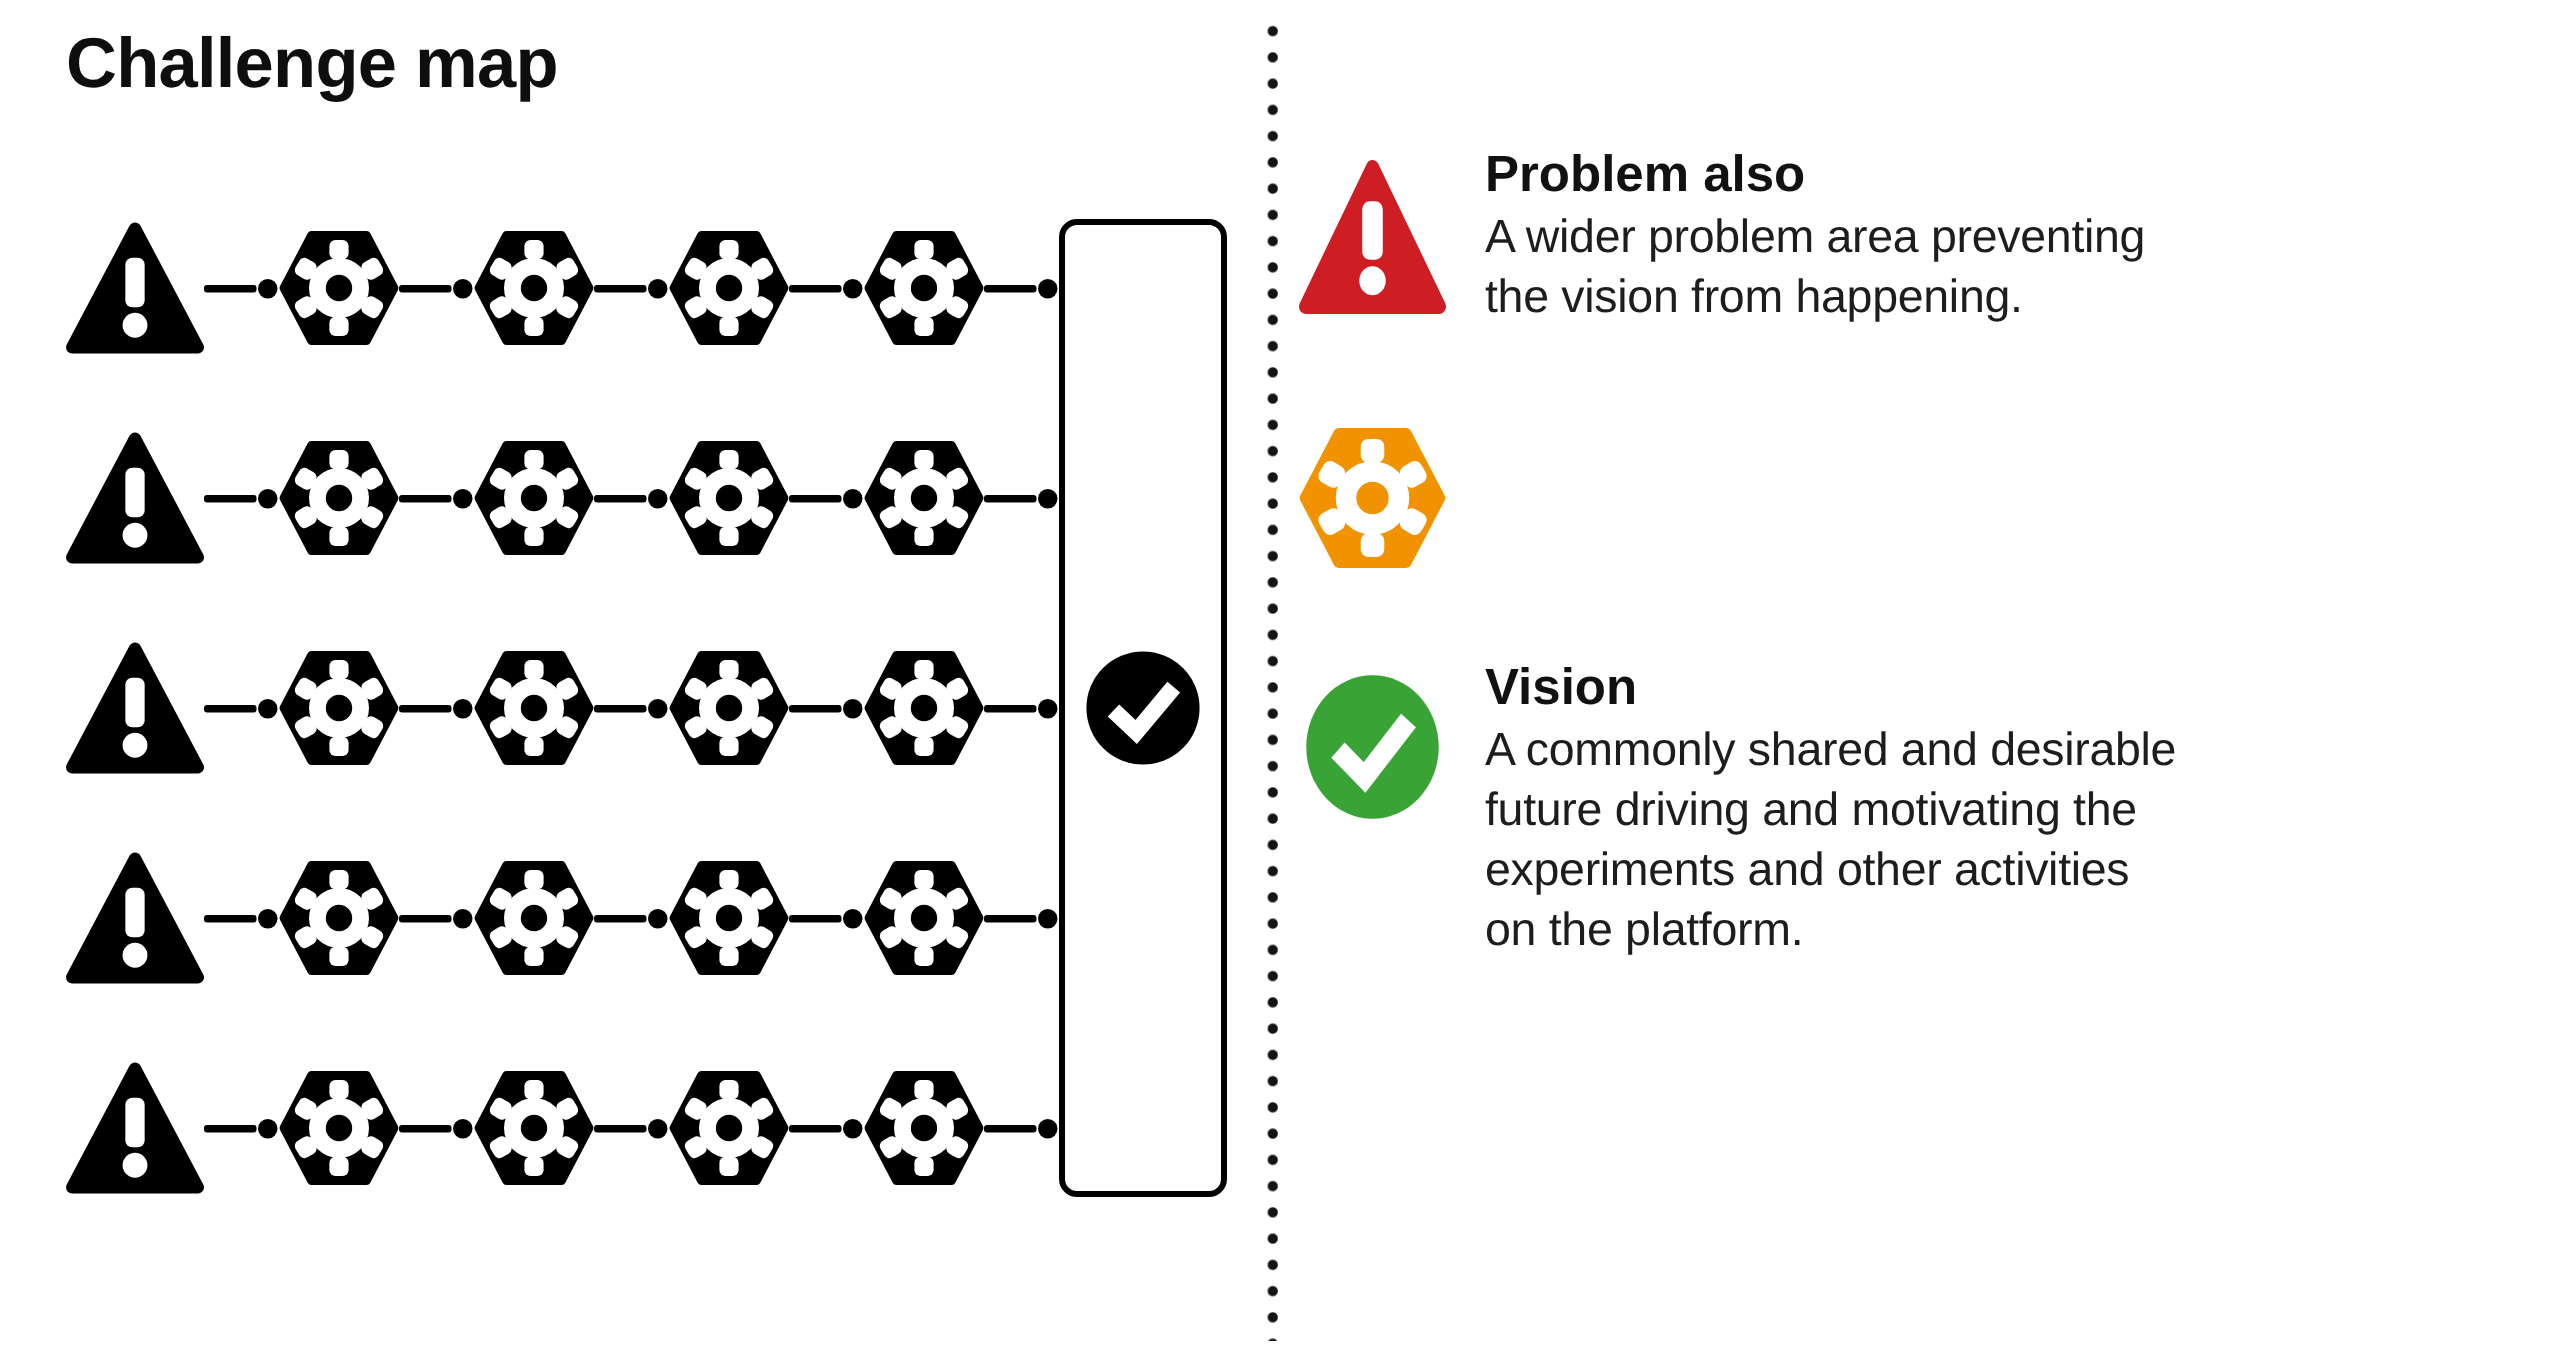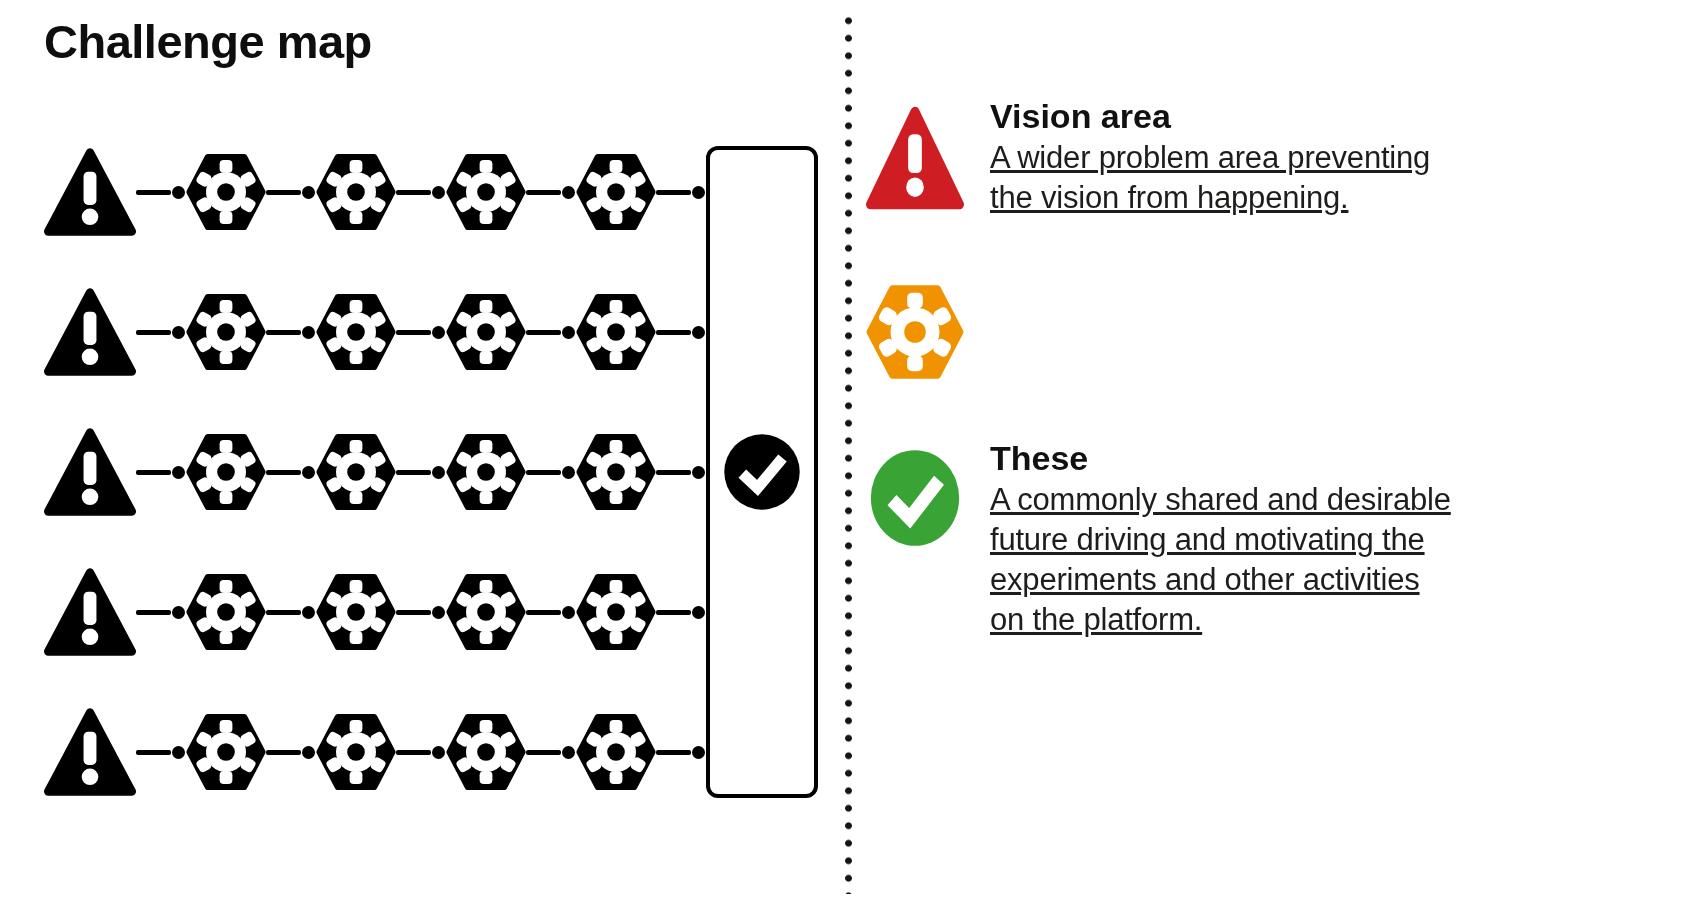--- a/index.html
+++ b/index.html
@@ -32,21 +32,21 @@
     position:absolute;left:845px;top:12px;bottom:6px;width:7px;
     background-image:radial-gradient(circle,#141414 3px,rgba(0,0,0,0) 3.8px);
     background-size:7px 17.5px;background-repeat:repeat-y;background-position:center top;
   }
   
   .legend{position:absolute;left:862px;top:96px;width:740px;display:flex;flex-direction:column;gap:52px;}
   .legend-item{display:flex;align-items:flex-start;}
   .legend-icon-wrap{width:106px;flex:0 0 106px;display:flex;justify-content:center;padding-top:8px;}
   .legend-text{padding-left:22px;}
   .legend-heading{margin:0 0 2px 0;font-size:34px;line-height:40px;font-weight:700;color:#111;}
-  .legend-body{font-size:31px;line-height:40px;white-space:pre-line;letter-spacing:-0.2px;color:#1d1d1b;text-decoration:underline;}
+  .legend-body{font-size:31px;line-height:40px;white-space:pre-line;letter-spacing:-0.2px;color:#1d1d1b;}
   
   .c-black{color:#000000;}
   .c-red{color:var(--c-red,#ce1d23);}
   .c-orange{color:var(--c-orange,#f19300);}
   .c-green{color:var(--c-green,#3aa335);}
   .defs-hidden{position:absolute;width:0;height:0;overflow:hidden;}
 </style>
 </head>
 <body>
 
@@ -280,21 +280,21 @@
 
   <div class="legend">
 
     <div class="legend-item">
       <div class="legend-icon-wrap">
         <svg class="c-red" width="98" height="108" viewBox="0 0 100 100" preserveAspectRatio="none">
             <use href="#sym-warning-triangle"></use>
           </svg>
       </div>
       <div class="legend-text">
-        <h3 class="legend-heading">Vision area</h3>
+        <h3 class="legend-heading">Problem also</h3>
         <div class="legend-body">A wider problem area preventing
 the vision from happening.</div>
       </div>
     </div>
 
     <div class="legend-item">
       <div class="legend-icon-wrap">
         <svg class="c-orange" width="98" height="108" viewBox="0 0 100 110" preserveAspectRatio="none">
             <use href="#sym-hex-gear"></use>
           </svg>
@@ -303,21 +303,21 @@
       </div>
     </div>
 
     <div class="legend-item">
       <div class="legend-icon-wrap">
         <svg class="c-green" width="96" height="104" viewBox="0 0 100 100" preserveAspectRatio="none">
             <use href="#sym-check-circle"></use>
           </svg>
       </div>
       <div class="legend-text">
-        <h3 class="legend-heading">These</h3>
+        <h3 class="legend-heading">Vision</h3>
         <div class="legend-body">A commonly shared and desirable
 future driving and motivating the
 experiments and other activities
 on the platform.</div>
       </div>
     </div>
 
   </div>
 </div>
 

